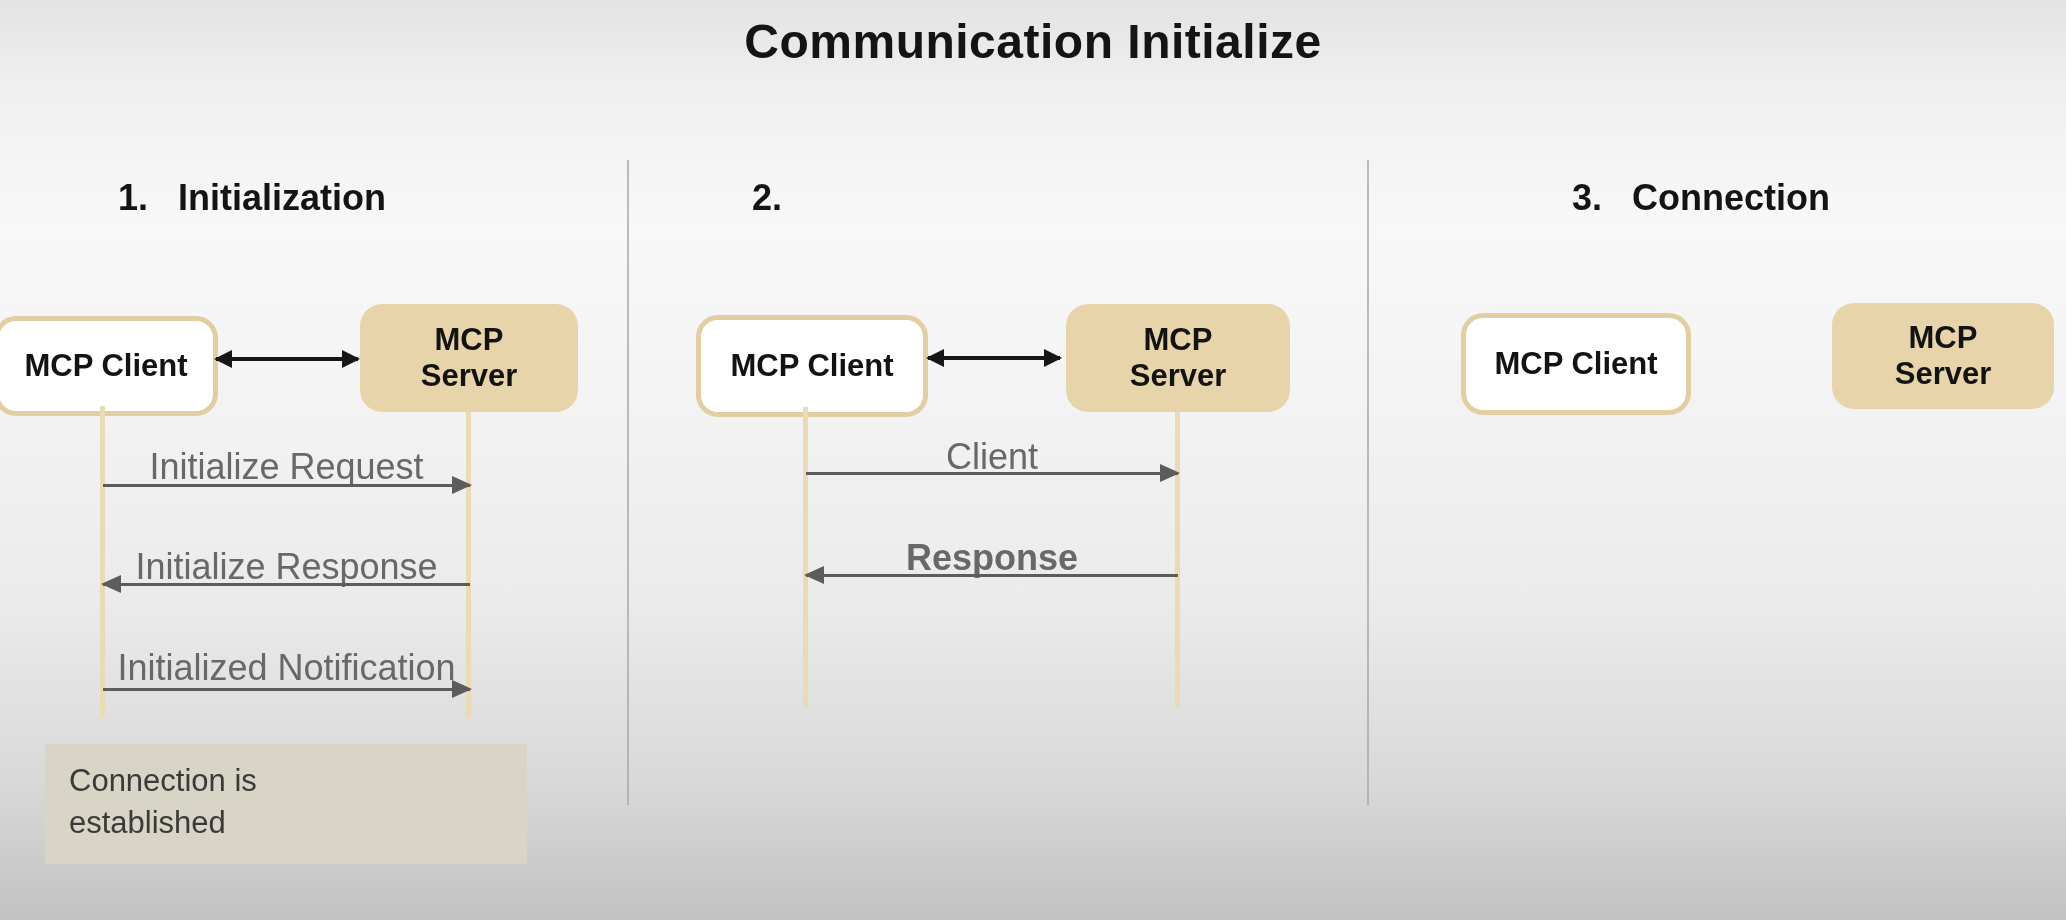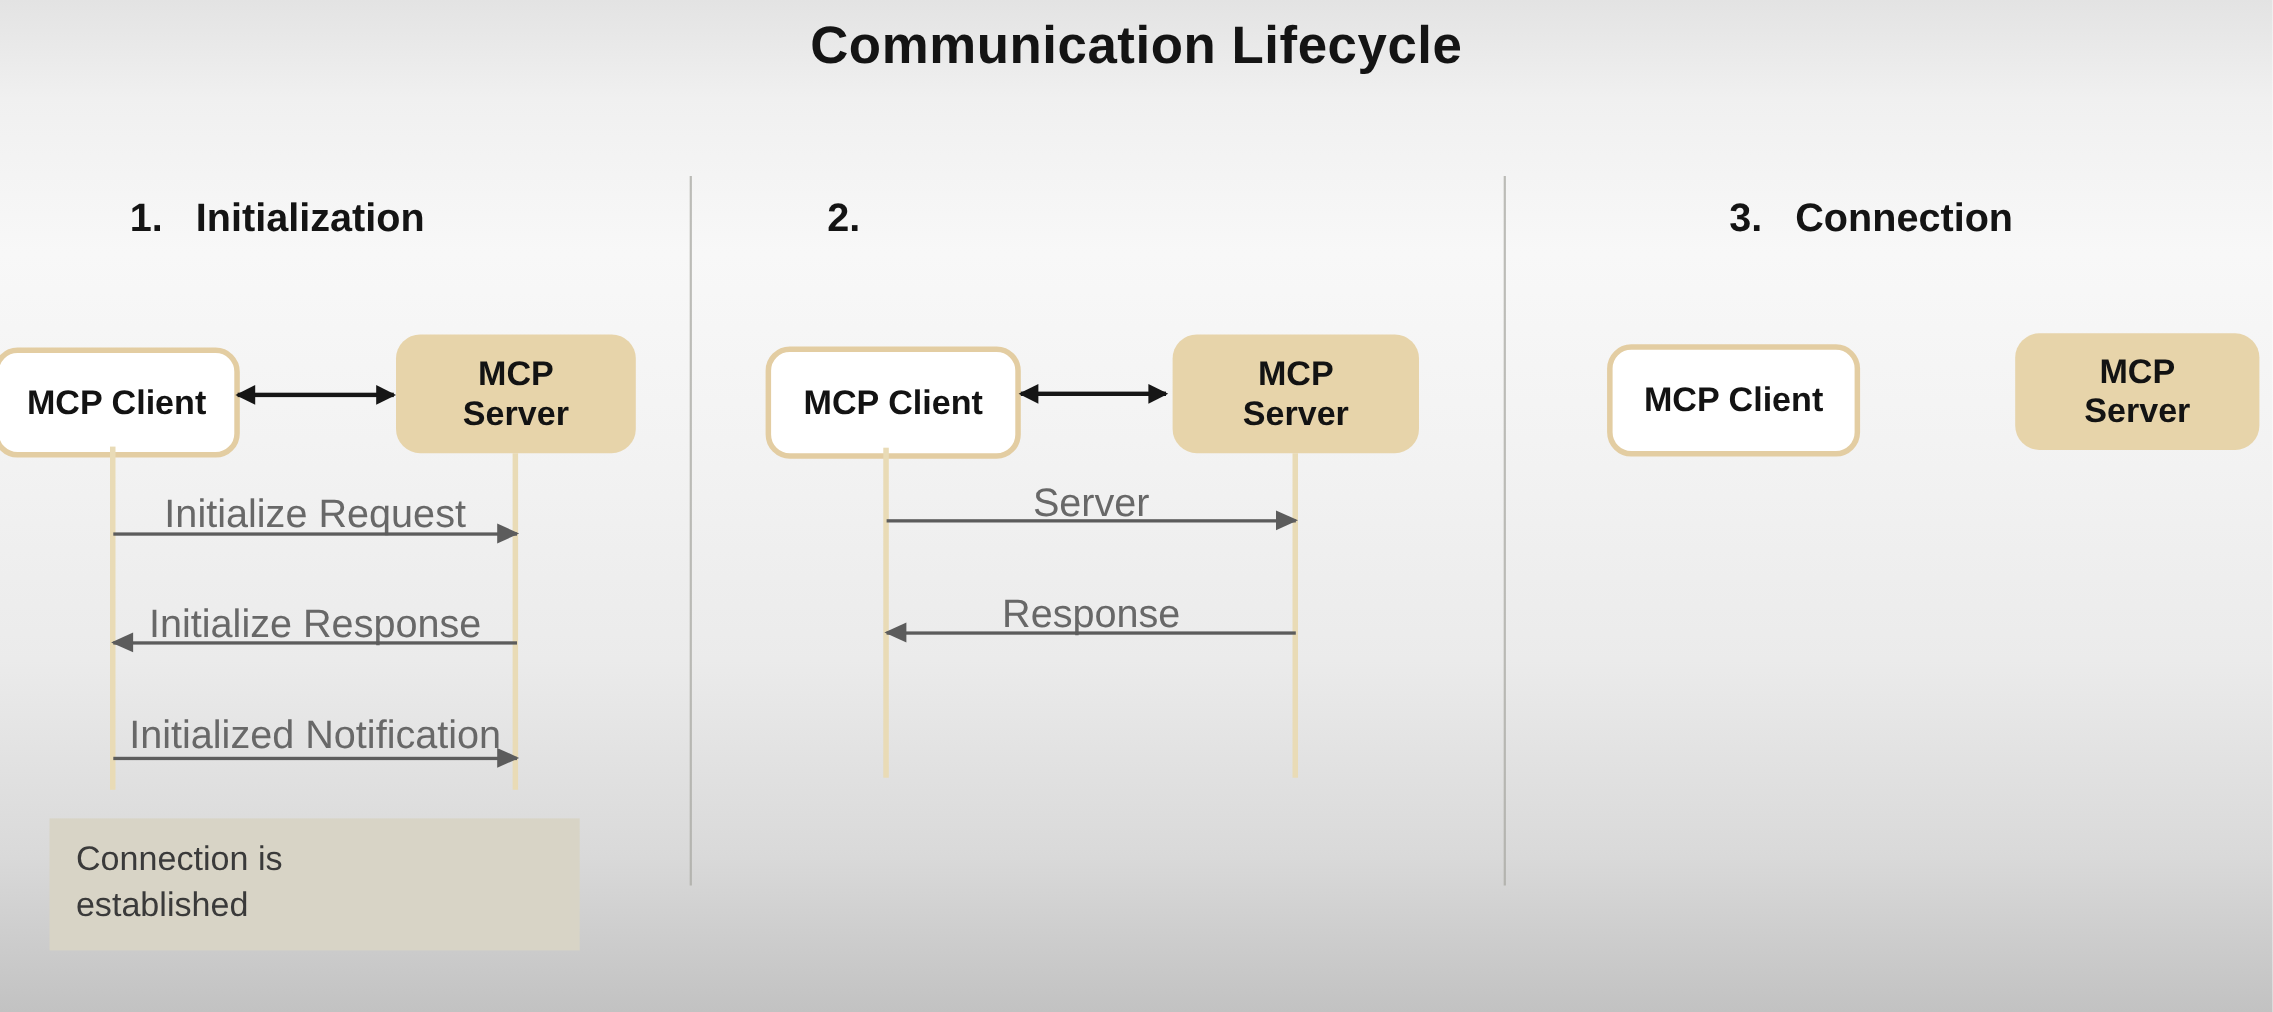--- a/index.html
+++ b/index.html
@@ -66,21 +66,21 @@
     font-size: 31px; color: #3a3a3a; line-height: 1.35;
     padding: 16px 24px; box-sizing: border-box;
   }
   .note-text { display: inline-block; width: 290px; }
 </style>
 </head>
 <body>
 
 <div class="page">
 
-  <h1 class="title">Communication Lifecycle</h1>
+  <h1 class="title">Communication Initialize</h1>
 
   <div class="divider" style="left:627px;"></div>
   <div class="divider" style="left:1367px;"></div>
 
   <div class="sec-heading" style="left:118px;">
     <span>1.</span>
     <span>Initialization</span>
   </div>
 
   <div class="box client" style="left:-6px; top:316px; width:214px; height:90px;">
@@ -119,24 +119,24 @@
 
   <div class="dbl-arrow" style="left:928px; top:356px; width:132px;"></div>
 
   <div class="box server" style="left:1066px; top:304px; width:224px; height:108px;">
     <span class="server-label-wrap">MCP Server</span>
   </div>
 
   <div class="lifeline" style="left:803px; top:407px; height:300px;"></div>
   <div class="lifeline" style="left:1175px; top:412px; height:295px;"></div>
 
-  <div class="msg-label" style="left:806px; top:435px; width:372px;">Server</div>
+  <div class="msg-label" style="left:806px; top:435px; width:372px;">Client</div>
   <div class="msg-line dir-right" style="left:806px; top:472px; width:372px;"></div>
 
-  <div class="msg-label" style="left:806px; top:536px; width:372px;">Response</div>
+  <div class="msg-label" style="left:806px; top:536px; width:372px;font-weight:bold;">Response</div>
   <div class="msg-line dir-left" style="left:806px; top:574px; width:372px;"></div>
 
   <div class="sec-heading" style="left:1572px;">
     <span>3.</span>
     <span>Connection</span>
   </div>
 
   <div class="box client" style="left:1461px; top:313px; width:220px; height:92px;">
     <span>MCP Client</span>
   </div>

